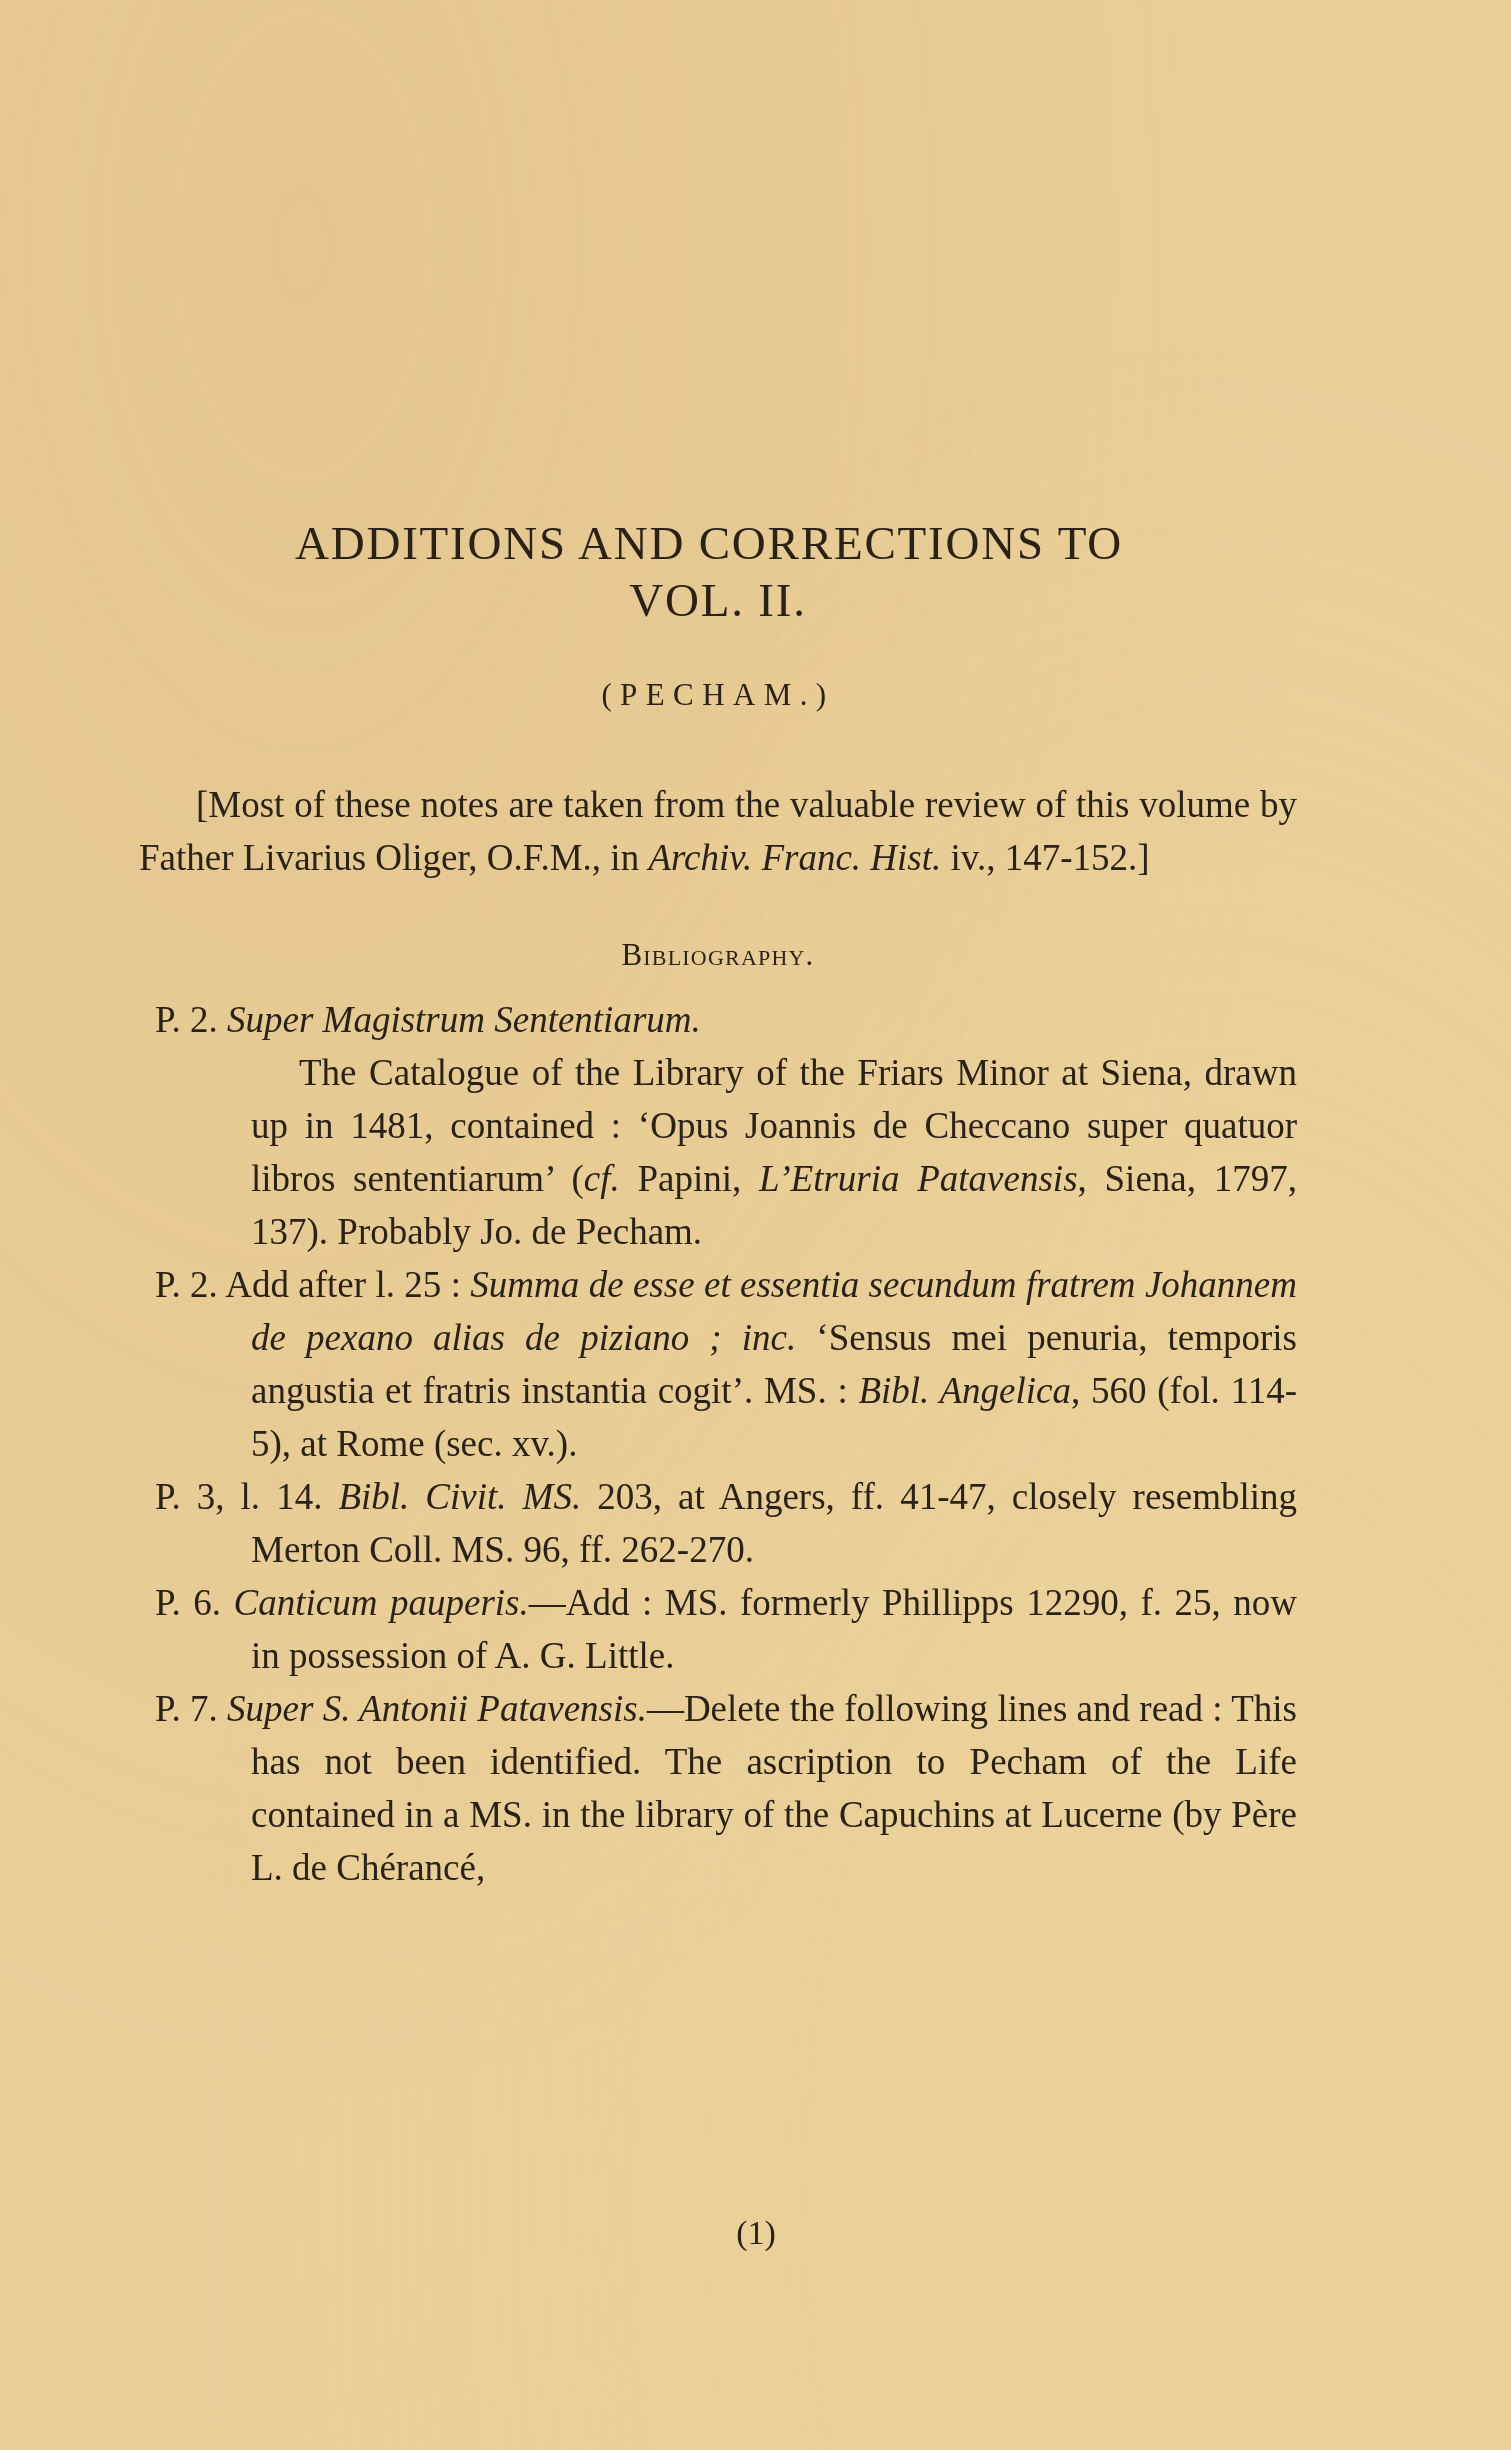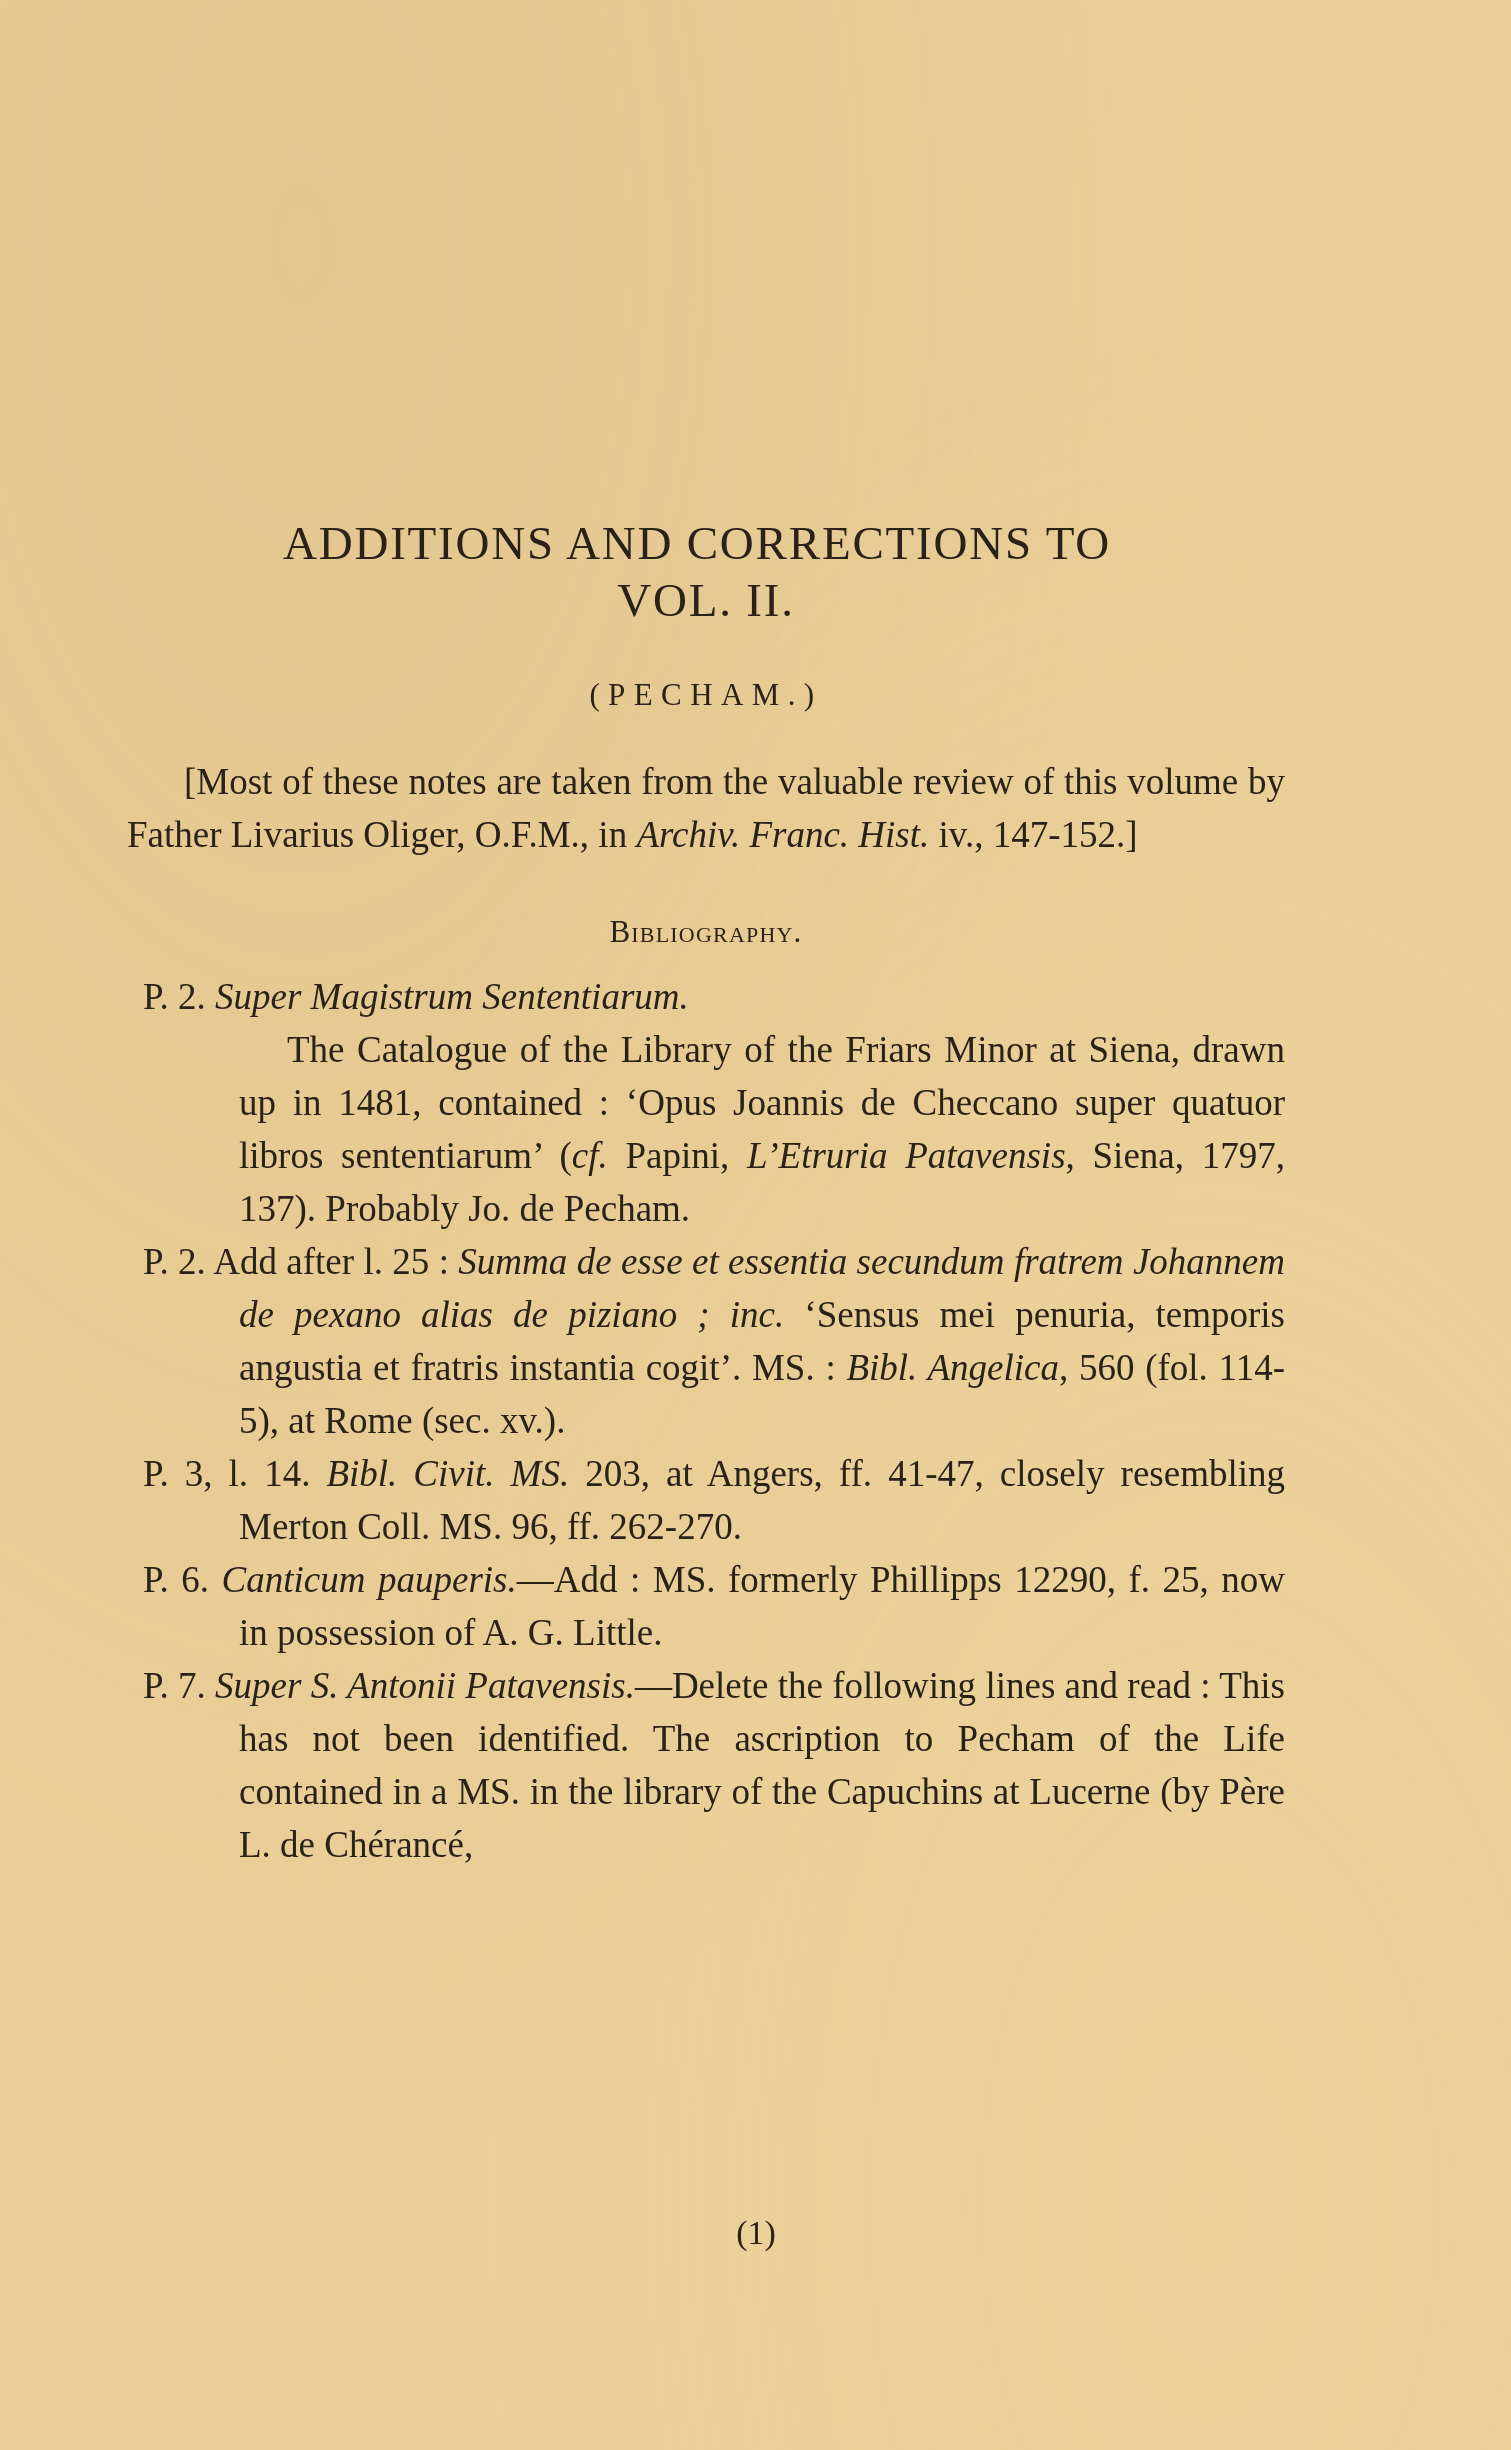--- a/index.html
+++ b/index.html
@@ -10,21 +10,21 @@
     background-image:
       radial-gradient(ellipse at 20% 10%, rgba(200,160,100,0.18), transparent 60%),
       radial-gradient(ellipse at 80% 90%, rgba(240,220,160,0.25), transparent 60%);
     font-family: "Liberation Serif", "DejaVu Serif", serif;
     color: #2a2118;
     position: relative;
     overflow: hidden;
   }
   .page {
     position: absolute;
-    left: 127px;
+    left: 139px;
     top: 515px;
     width: 1158px;
   }
   .title {
     text-align: center;
     font-size: 47px;
     letter-spacing: 1.8px;
     line-height: 57px;
     margin: 0;
     font-weight: normal;
@@ -33,21 +33,21 @@
   .subtitle {
     text-align: center;
     font-size: 31px;
     letter-spacing: 8.4px;
     margin-top: 42px;
     line-height: 48px;
   }
   .intro {
     font-size: 37px;
     line-height: 53px;
-    margin-top: 36px;
+    margin-top: 59px;
     text-align: justify;
     text-indent: 57px;
   }
   .intro i { font-style: italic; }
   .section-heading {
     text-align: center;
     font-size: 31px;
     letter-spacing: 1.2px;
     margin-top: 47px;
     line-height: 48px;

